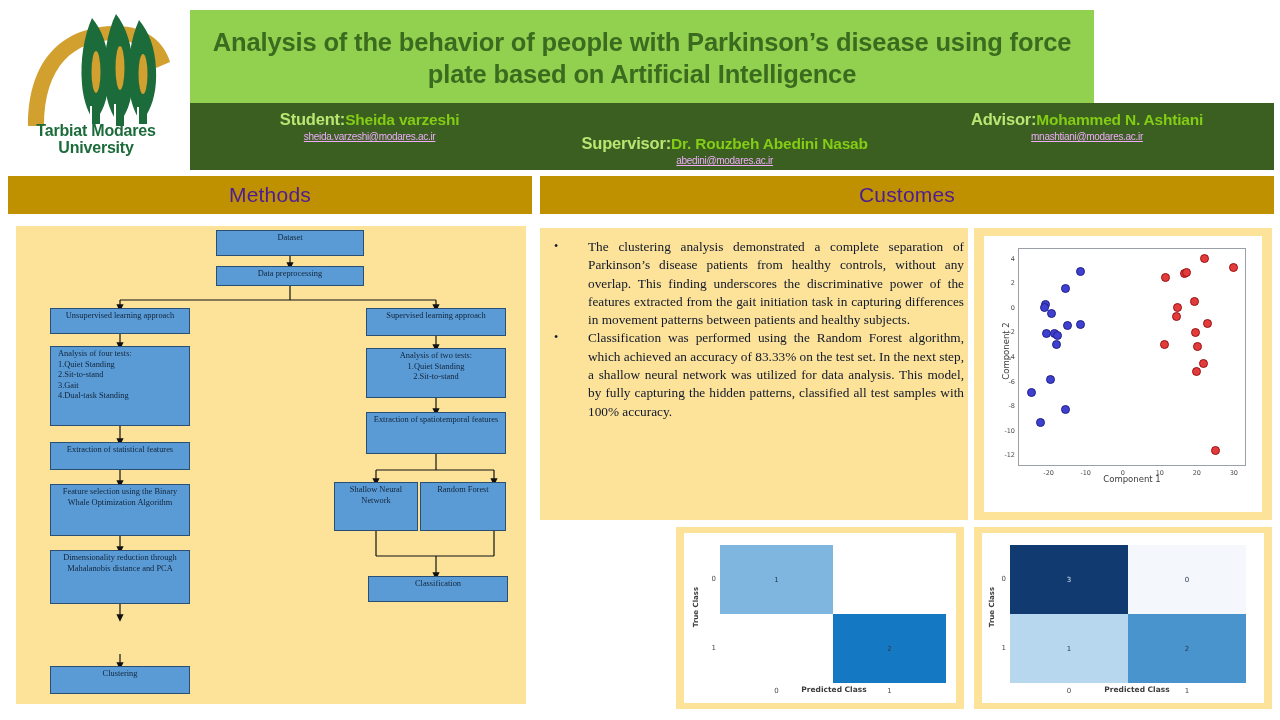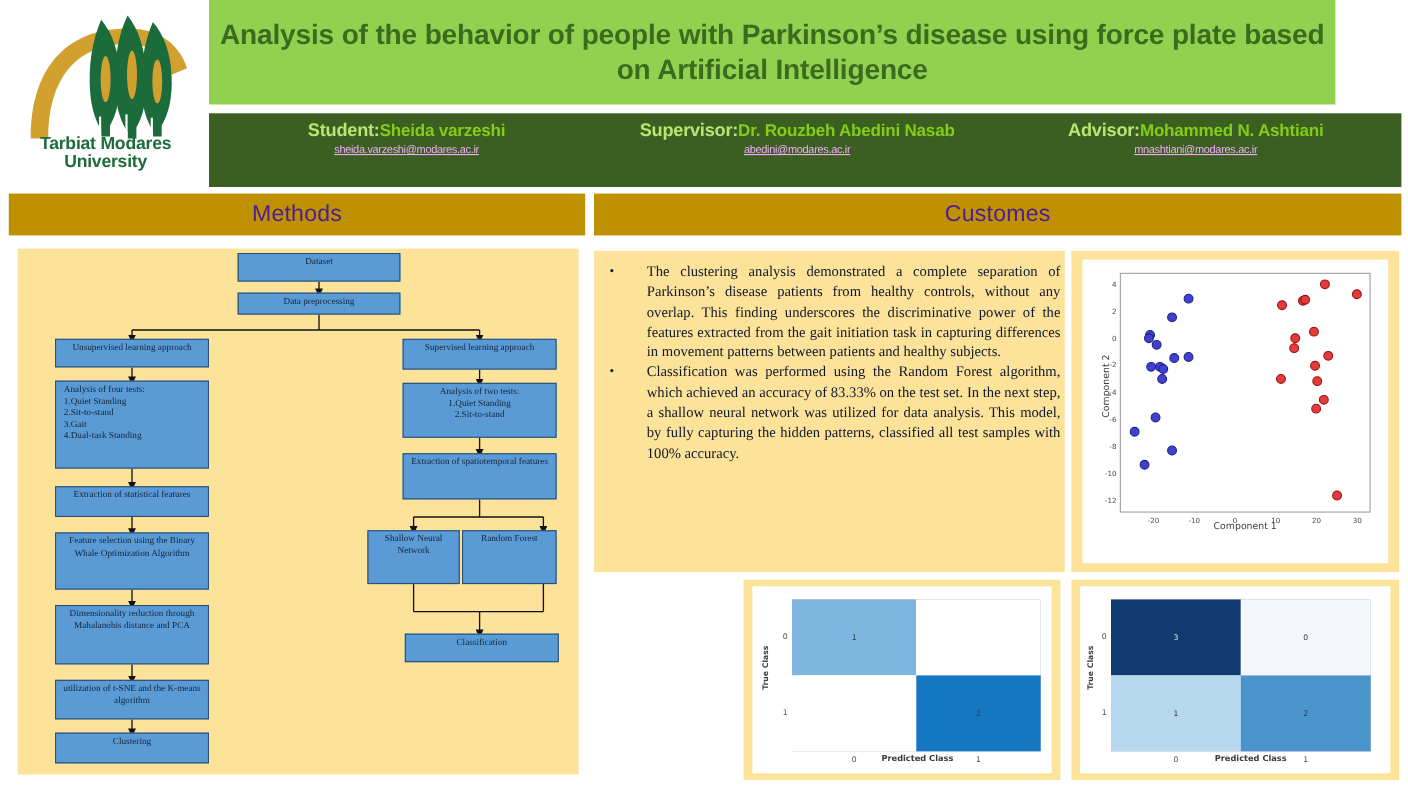--- a/index.html
+++ b/index.html
@@ -18,21 +18,21 @@
   }
   .logo-svg { position:absolute; left: 14px; top: 6px; }
   .logo-text {
     position: absolute; left: 0; top: 118px; width: 180px;
     text-align: center; color:#1c6b3a; font-weight: bold;
     font-size: 16px; line-height: 17px; letter-spacing: -0.2px;
   }
   .logo-text .l2 { display:block; }
 
   .title-bar {
-    position: absolute; left: 190px; top: 0; width: 1024px; height: 95px;
+    position: absolute; left: 190px; top: 10px; width: 904px; height: 95px;
     background: #92d14f;
     display: flex; align-items: center; justify-content: center;
   }
   .title-bar h1 {
     color: #3a6b1f; font-size: 25.5px; font-weight: bold;
     text-align: center; line-height: 32px; letter-spacing: -0.15px;
     width: 1050px;
   }
 
   .people-bar {
@@ -45,21 +45,21 @@
   .person .role {
     font-size: 16.5px; font-weight: bold; color: #b9e673;
     letter-spacing: -0.2px; white-space: nowrap;
   }
   .person .role .nm { color:#84cc16; font-size: 15.5px; }
   .person .mail {
     display:block; font-size: 10px; color: #f0abfc; margin-top: 2px;
     text-decoration: underline; letter-spacing: -0.3px; white-space: nowrap;
   }
   .p1 { width: 330px; }
-  .p2 { width: 395px; }
+  .p2 { width: 395px; margin-top: 24px; }
   .p3 { width: 345px; }
 
   
   .sec-bar {
     position: absolute; height: 38px; background: #bf9000;
     display: flex; align-items: center; justify-content: center;
   }
   .sec-bar span { color:#4c1d95; font-size: 21px; letter-spacing: 0.2px; }
   #bar-methods { left: 8px;  top: 176px; width: 524px; }
   #bar-customes{ left: 540px;top: 176px; width: 734px; }
@@ -242,23 +242,20 @@
       </div>
 
       <div class="fbox" style="left:34px;top:258px;width:140px;height:52px">
         <span>Feature selection using the Binary Whale Optimization Algorithm</span>
       </div>
 
       <div class="fbox" style="left:34px;top:324px;width:140px;height:54px">
         <span>Dimensionality reduction through Mahalanobis distance and PCA</span>
       </div>
 
-      <div class="fbox" style="left:34px;top:392px;width:140px;height:36px">
-        <span>utilization of t-SNE and the K-means algorithm</span>
-      </div>
 
       <div class="fbox" style="left:34px;top:440px;width:140px;height:28px">
         <span>Clustering</span>
       </div>
 
       <div class="fbox" style="left:350px;top:82px;width:140px;height:28px">
         <span>Supervised learning approach</span>
       </div>
 
       <div class="fbox" style="left:350px;top:122px;width:140px;height:50px;white-space:pre-line">

